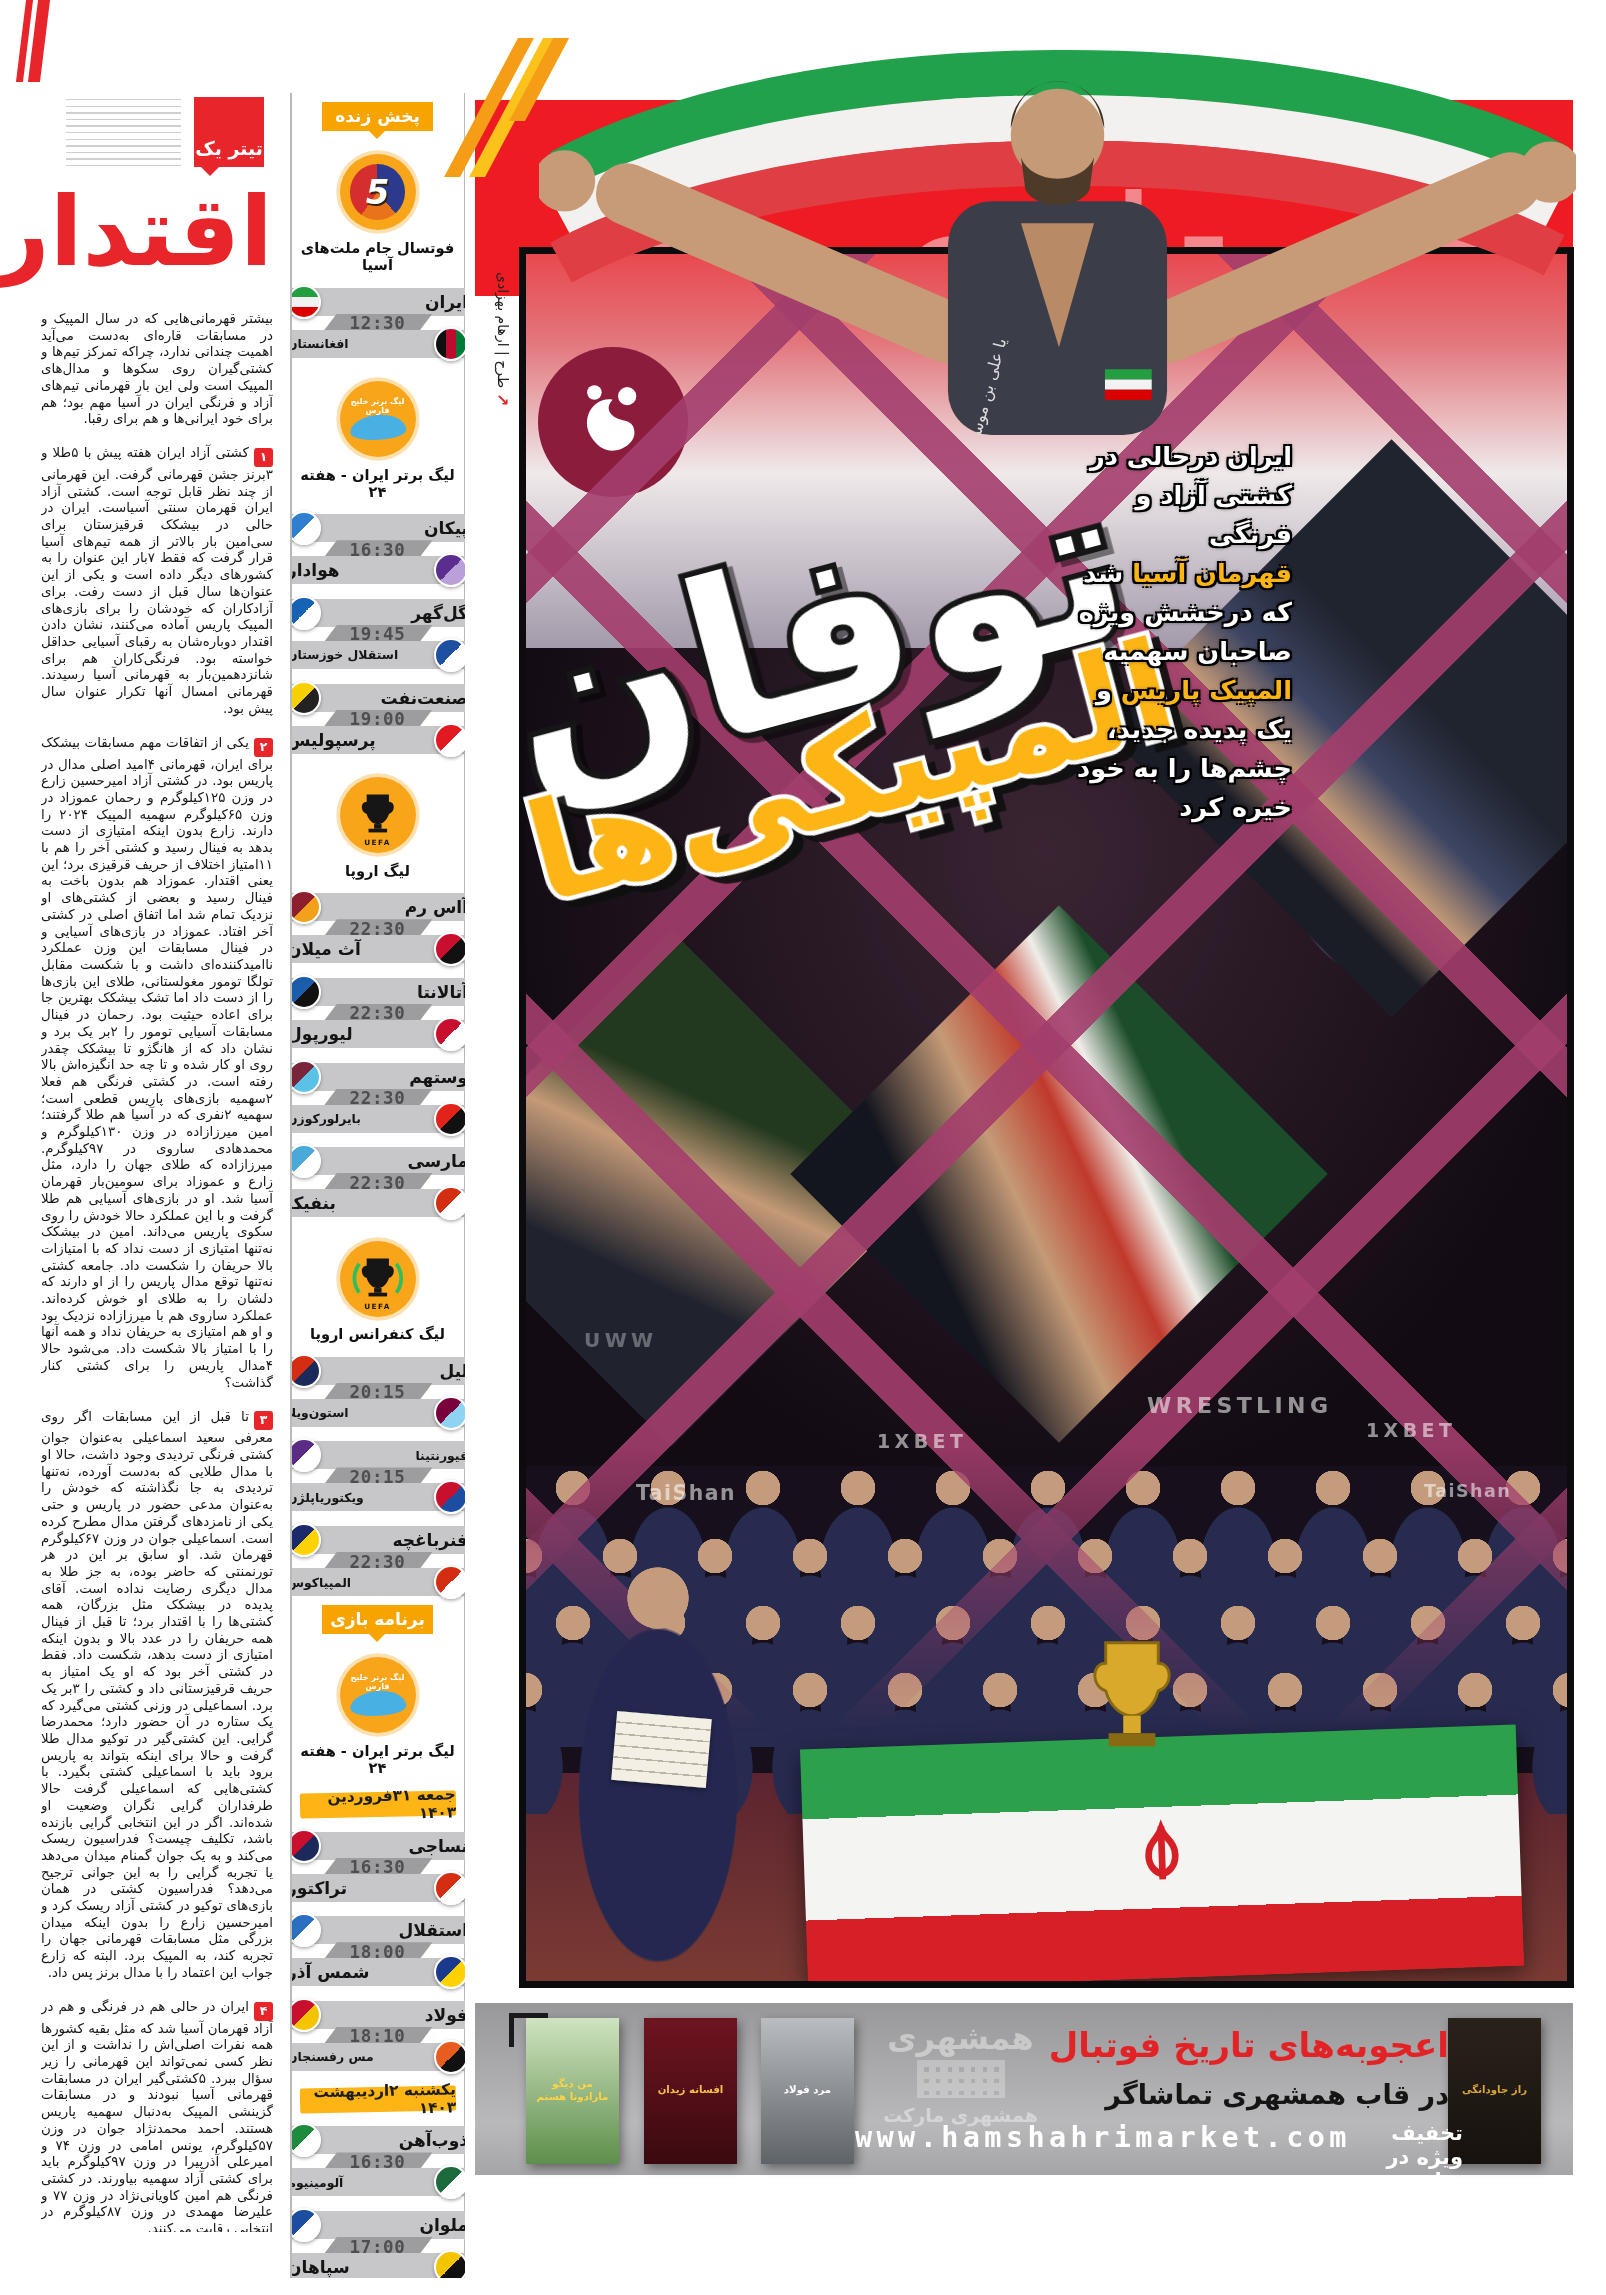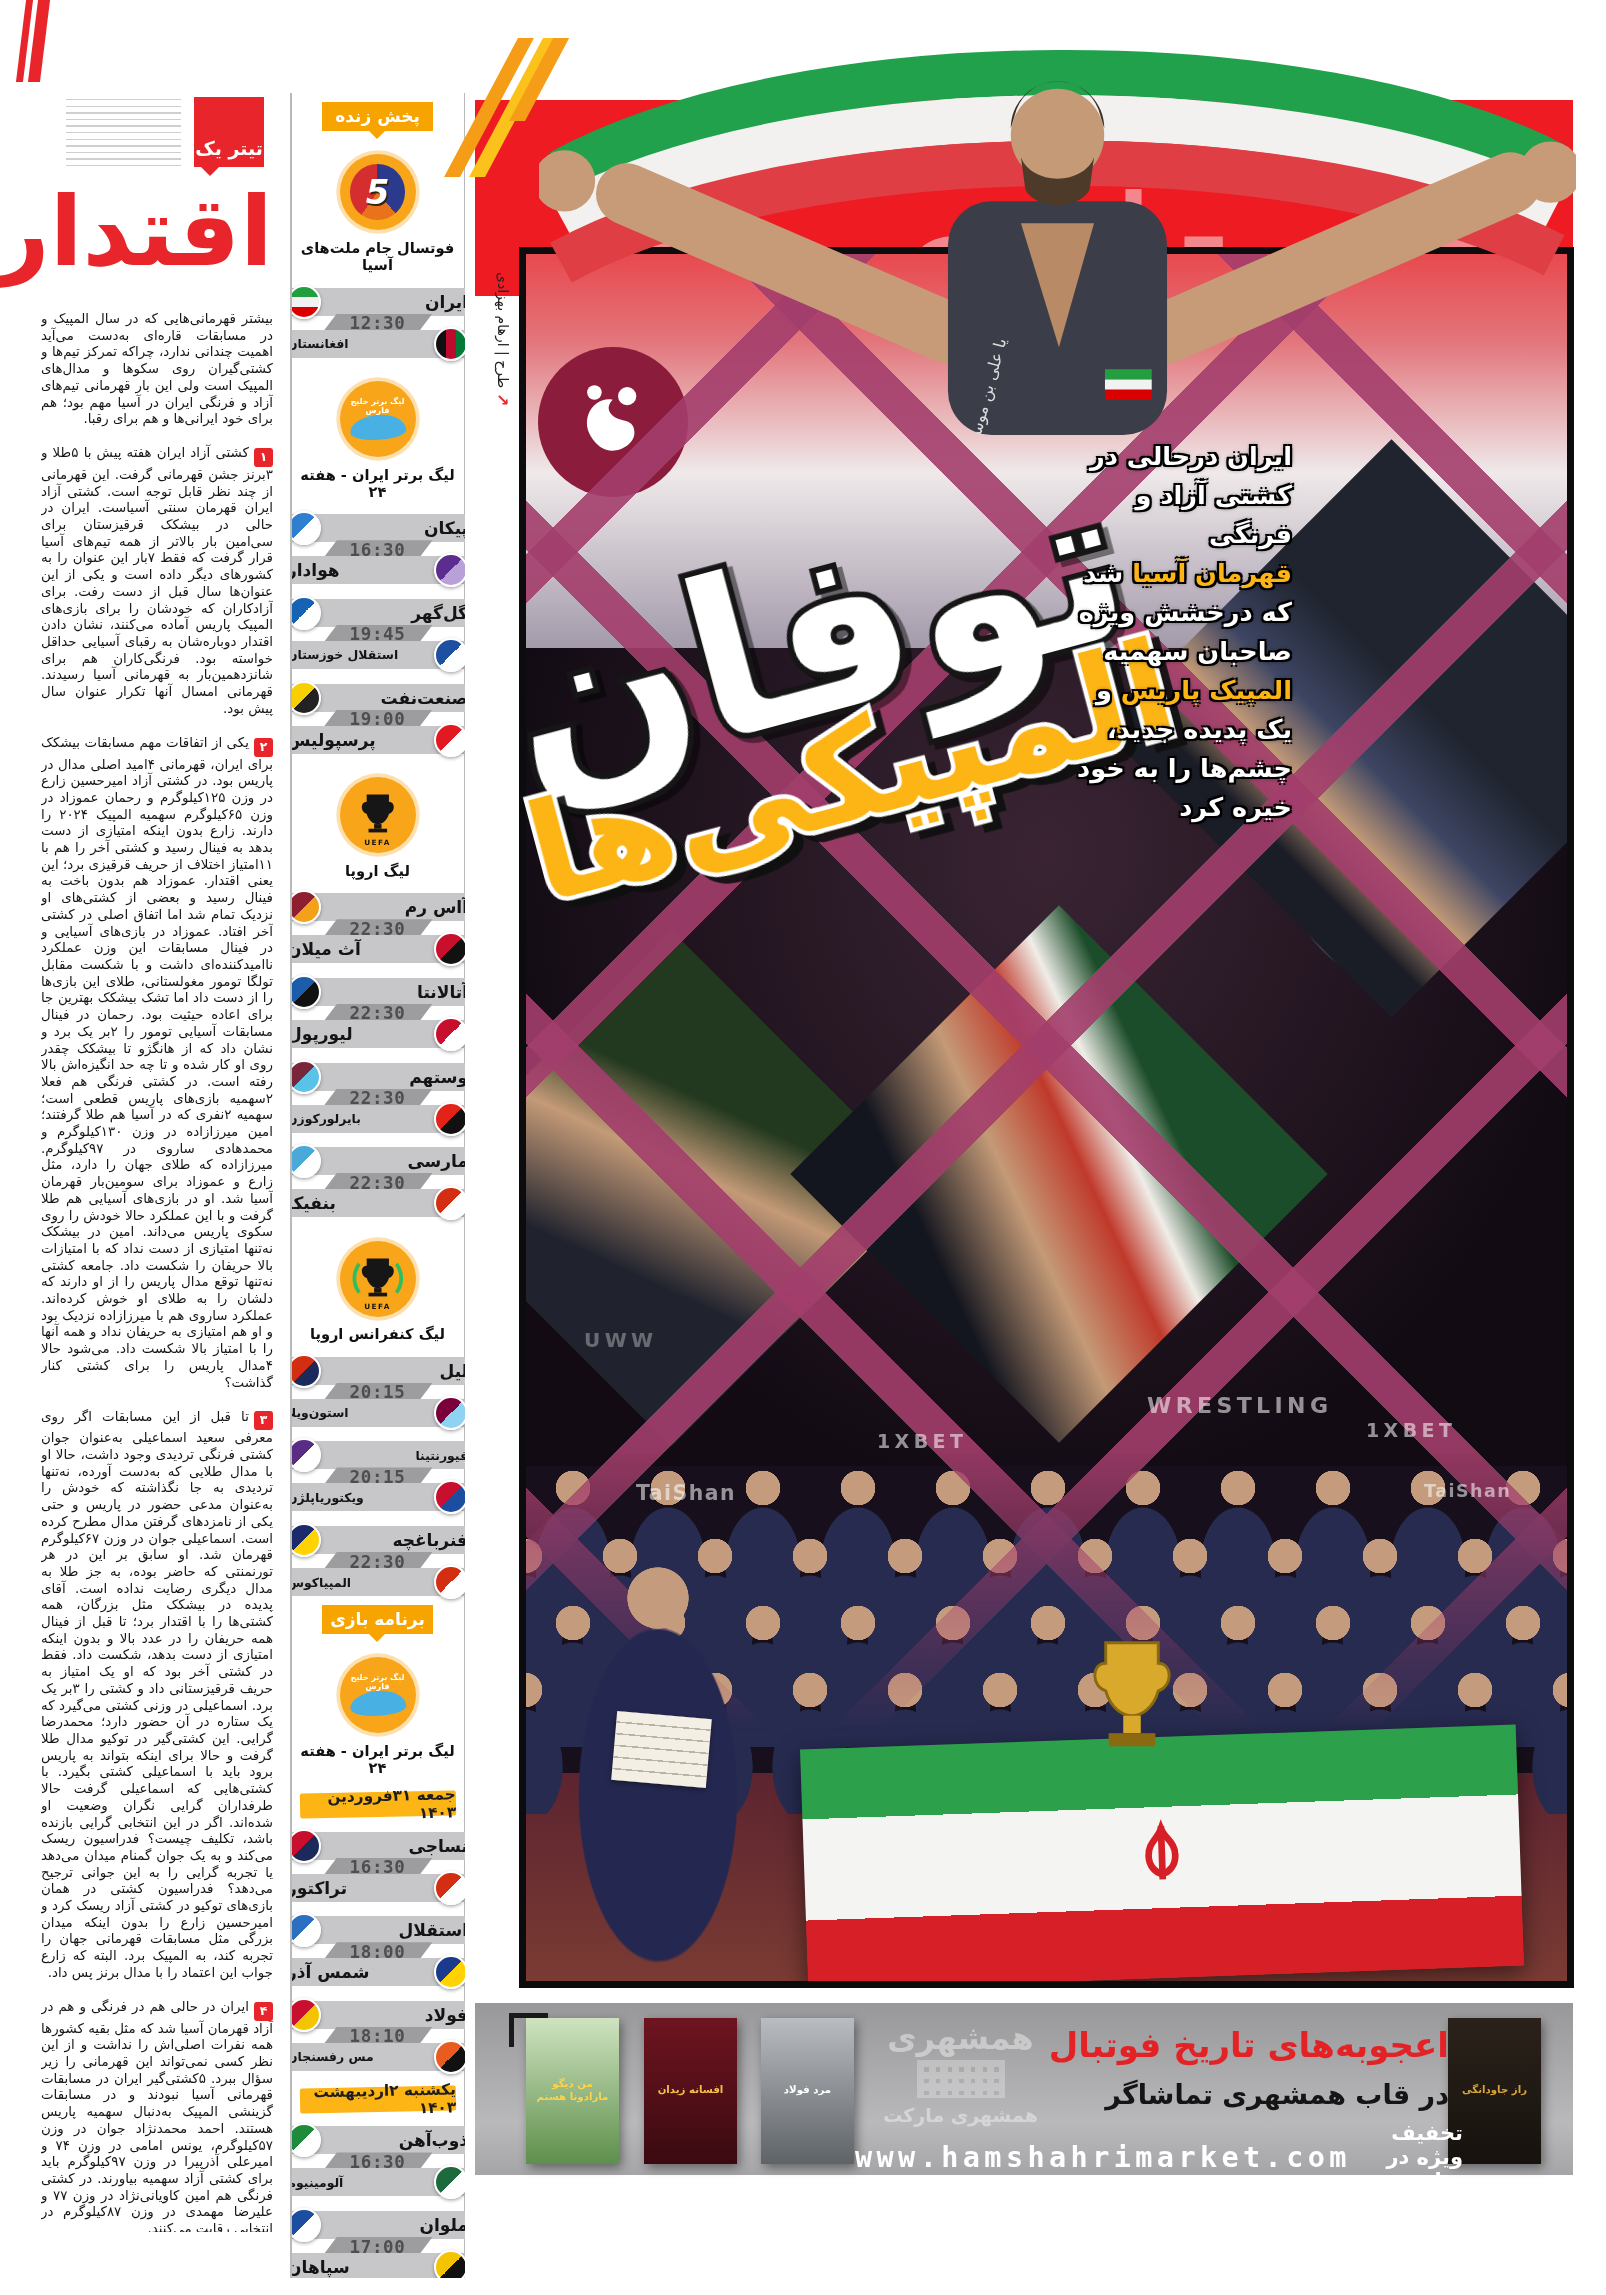--- a/index.html
+++ b/index.html
@@ -151,21 +151,21 @@
       display:flex;align-items:center;justify-content:center;padding:5.8px;box-sizing:border-box;}
   .book .bt{font-size:10.2px;font-weight:bold;text-align:center;direction:rtl;line-height:1.25;}
   .ghost{position:absolute;left:394px;top:19px;width:183px;height:136px;opacity:.42;color:#fff;text-align:center;}
   .ghost .g1{font-size:32px;font-weight:bold;line-height:1;}
   .ghost .ggrid{width:88px;height:38px;margin:5.8px auto;opacity:.65;background:
       repeating-linear-gradient(90deg,#fff 0 7.3px,transparent 7.3px 11.7px),
       repeating-linear-gradient(180deg,#fff 0 7.3px,transparent 7.3px 11.7px);}
   .ghost .g2{font-size:19px;font-weight:bold;}
   .ad-title{position:absolute;right:124px;top:22px;font-size:34px;font-weight:bold;color:#e32226;direction:rtl;}
   .ad-sub{position:absolute;right:124px;top:76px;font-size:27px;font-weight:bold;color:#151515;direction:rtl;}
-  .ad-urlrow{position:absolute;left:380px;right:110px;top:118px;display:flex;align-items:center;gap:11px;direction:ltr;}
+  .ad-urlrow{position:absolute;left:380px;right:110px;top:118px;display:flex;gap:11px;direction:ltr;}
   .ad-url{font-size:28.5px;font-weight:bold;color:#fff;letter-spacing:4.4px;font-family:"DejaVu Sans Mono",monospace;}
   .ad-note{font-size:21px;font-weight:bold;color:#fff;direction:rtl;}
 </style>
 </head>
 <body>
 
 <div class="page">
 
   <span class="mark1"></span>
   <span class="mark2"></span>

